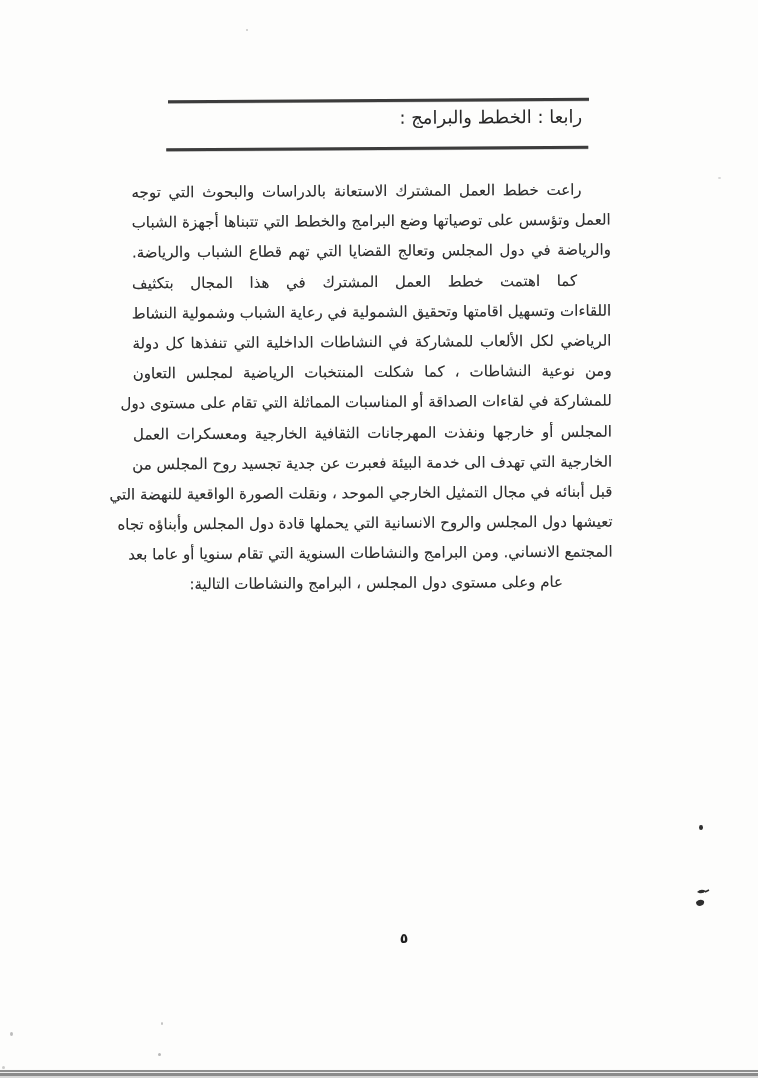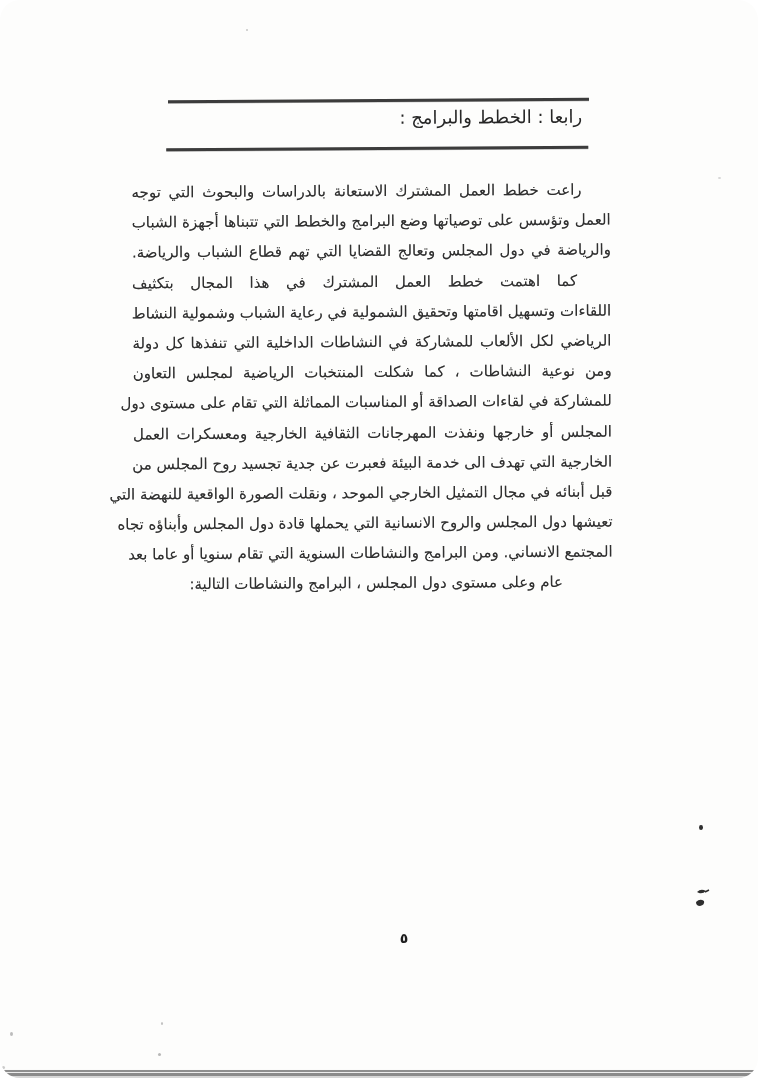--- a/index.html
+++ b/index.html
@@ -8,21 +8,20 @@
     background: #ffffff;
   }
   .page {
     position: relative;
     width: 758px;
     height: 1078px;
     background: #fdfdfc;
     overflow: hidden;
     font-family: "DejaVu Sans", sans-serif;
     color: #2b2b2b;
-    border-radius: 20px;
   }
   
   .content {
     position: absolute;
     inset: 0;
     transform: rotate(-0.35deg);
     transform-origin: 50% 40%;
   }
   .rule {
     position: absolute;

